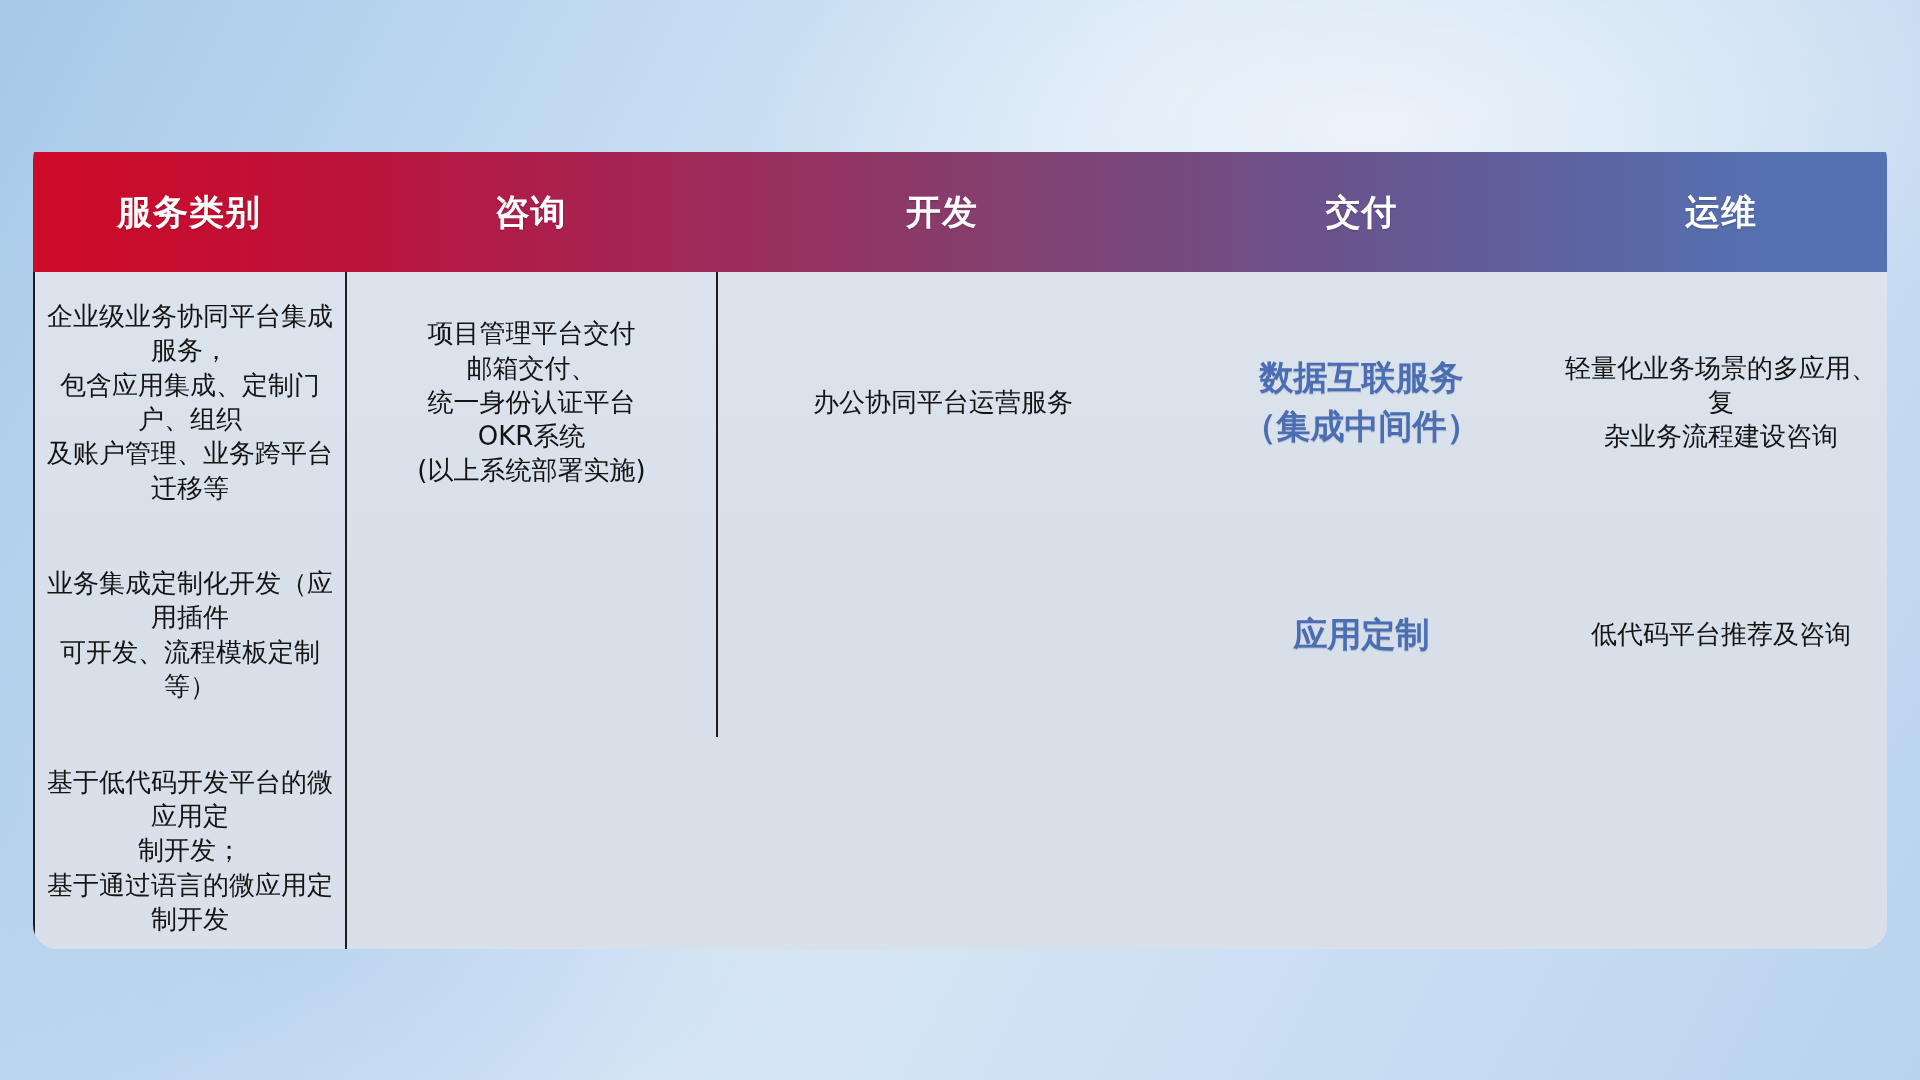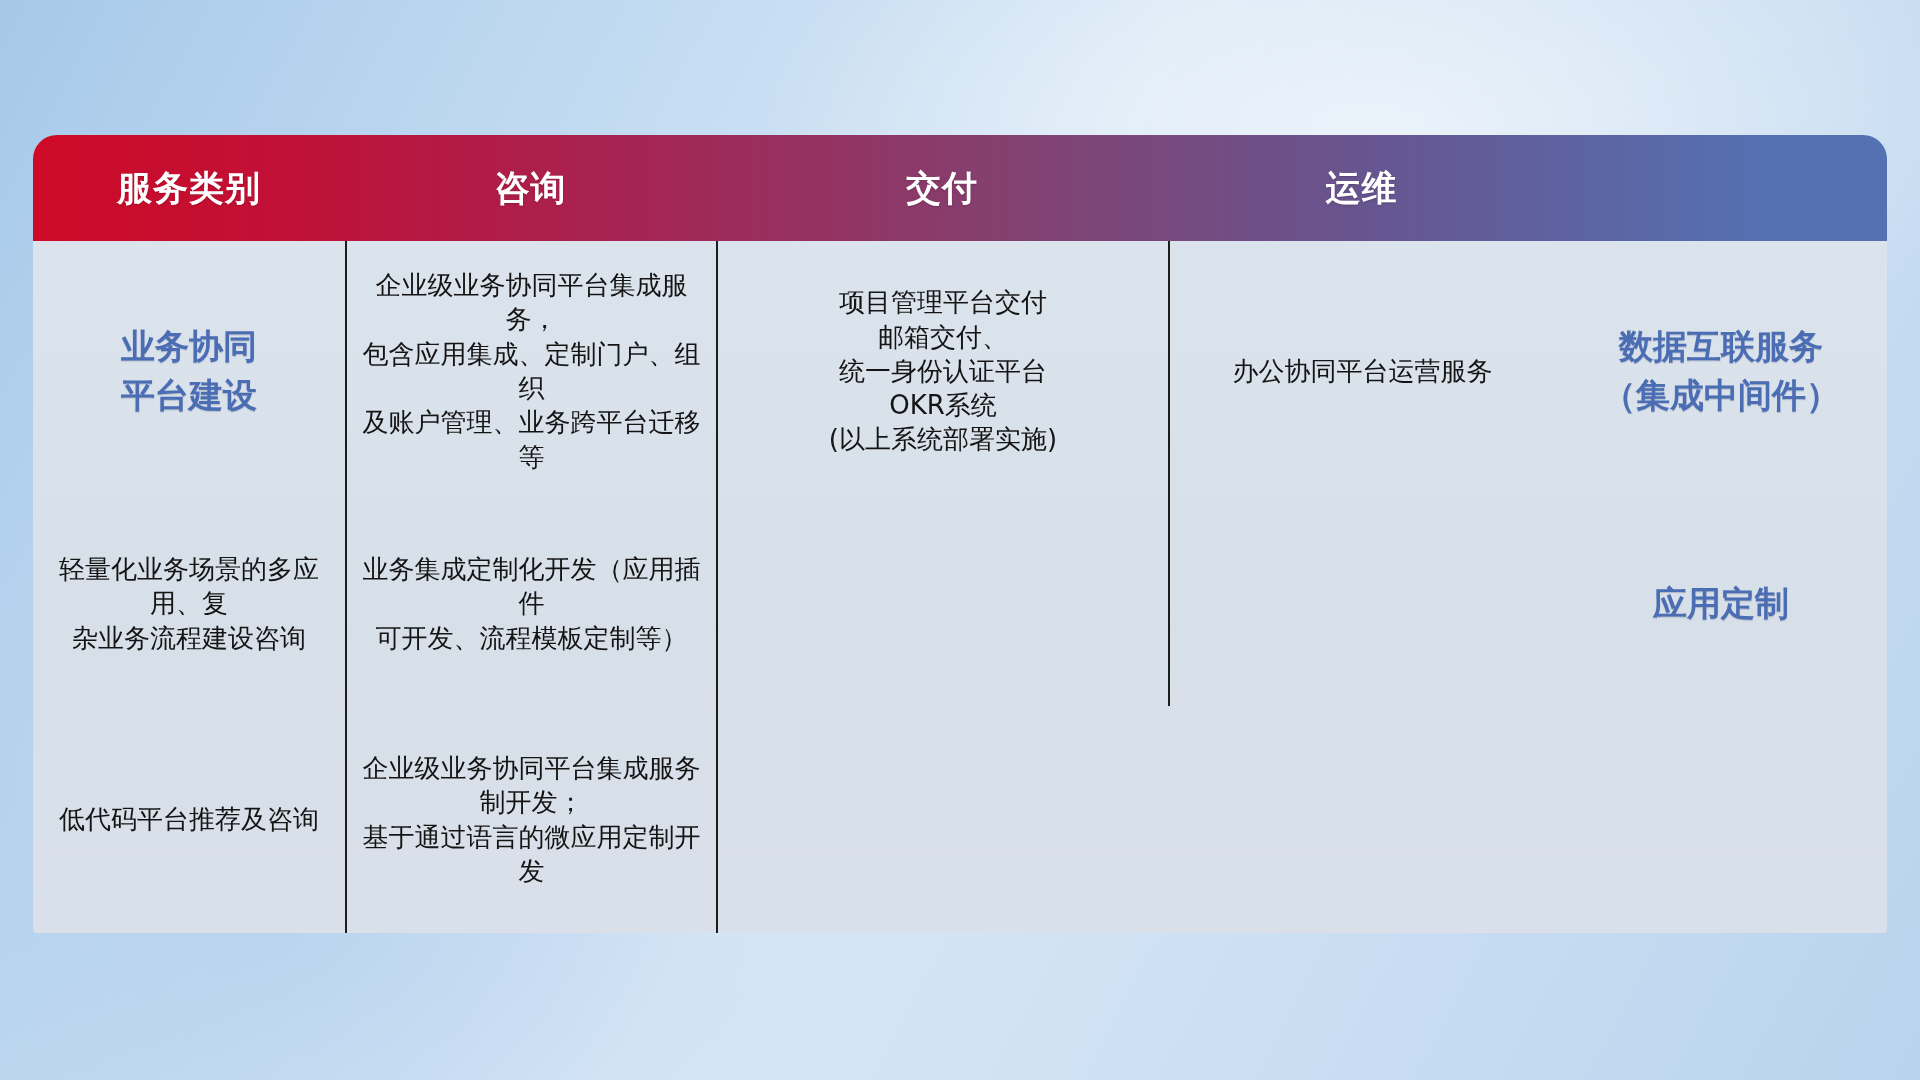--- a/index.html
+++ b/index.html
@@ -22,23 +22,24 @@
     left: 33px;
     top: 135px;
     width: 1854px;
     height: 814px;
     border-radius: 24px;
     overflow: hidden;
   }
   .header-row {
     display: grid;
     grid-template-columns: 312px 371px 452px 387px 332px;
-    height: 106px;
+    height: 120px;
     background: linear-gradient(90deg, #ce0a27 0%, #c01137 14%, #a62453 32%, #84406f 52%, #675590 72%, #5471b2 94%);
     color: #ffffff;
+    margin-top: 17px;
   }
   .header-cell {
     display: flex;
     align-items: center;
     justify-content: center;
     font-size: 35px;
     font-weight: bold;
     letter-spacing: 1px;
     text-shadow: 0 1px 2px rgba(0,0,0,0.18);
   }
@@ -71,28 +72,27 @@
   .cell.bl { border-left: 2px solid #1d1d1d; }
 </style>
 </head>
 <body>
 
 <div class="table-wrap">
 
   <div class="header-row">
     <div class="header-cell">服务类别</div>
     <div class="header-cell">咨询</div>
+    <div class="header-cell">开发</div>
     <div class="header-cell">交付</div>
     <div class="header-cell">运维</div>
   </div>
 
   <div class="body-grid">
 
-    <div class="cell cat row0">业务协同
-平台建设</div>
     <div class="cell bl row0">企业级业务协同平台集成服务，
 包含应用集成、定制门户、组织
 及账户管理、业务跨平台迁移等</div>
     <div class="cell bl row0">项目管理平台交付
 邮箱交付、
 统一身份认证平台
 OKR系统
 (以上系统部署实施)</div>
     <div class="cell bl row0">办公协同平台运营服务</div>
 
@@ -100,19 +100,19 @@
 （集成中间件）</div>
     <div class="cell row1">轻量化业务场景的多应用、复
 杂业务流程建设咨询</div>
     <div class="cell bl row1">业务集成定制化开发（应用插件
 可开发、流程模板定制等）</div>
     <div class="cell bl row1"></div>
     <div class="cell bl row1"></div>
 
     <div class="cell cat row2">应用定制</div>
     <div class="cell row2">低代码平台推荐及咨询</div>
-    <div class="cell bl row2">企业级业务协同平台集成服务
+    <div class="cell bl row2">基于低代码开发平台的微应用定
 制开发；
 基于通过语言的微应用定制开发</div>
     <div class="cell bl row2"></div>
   </div>
 
 </div>
 
 </body></html>

